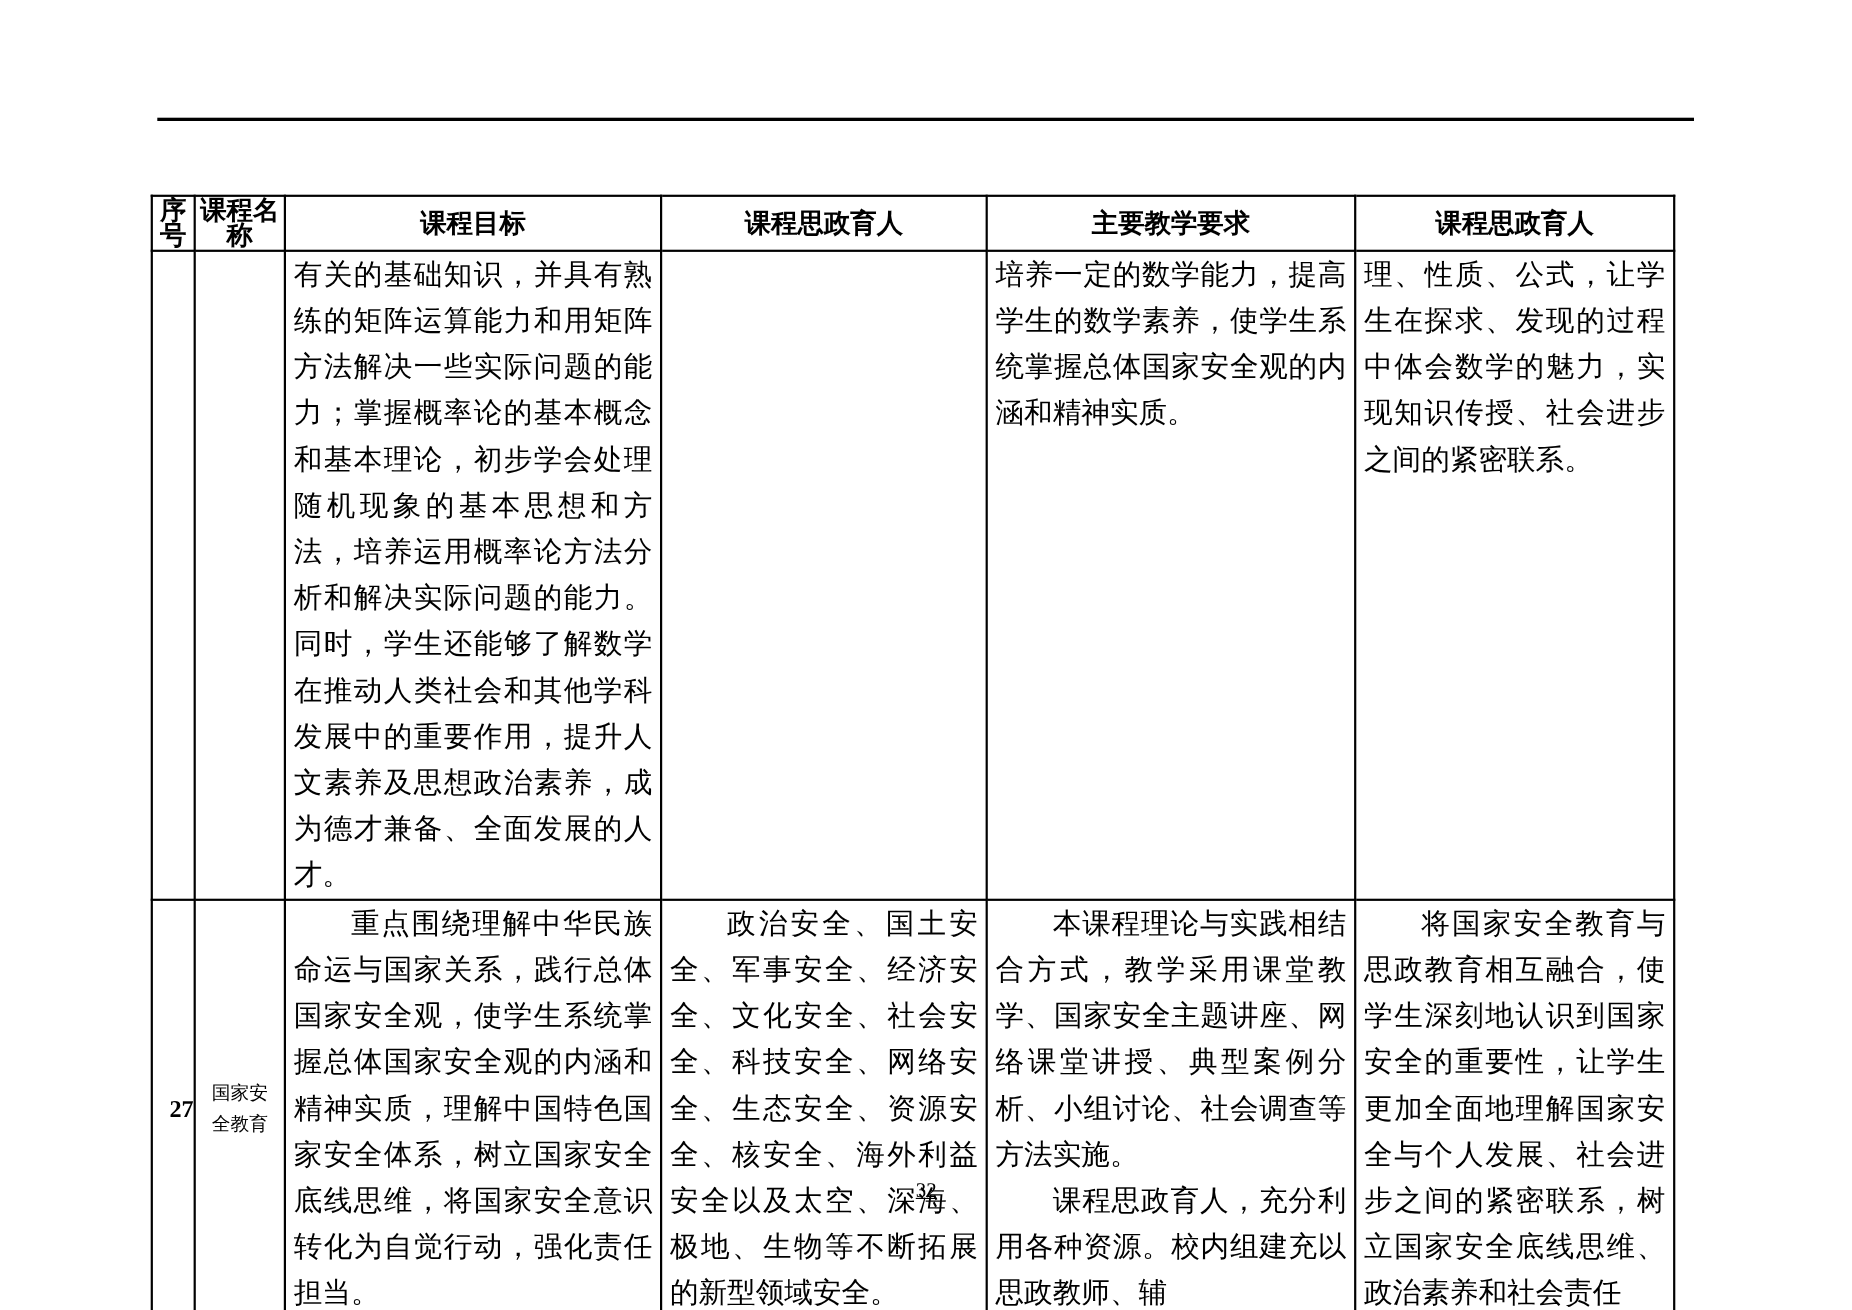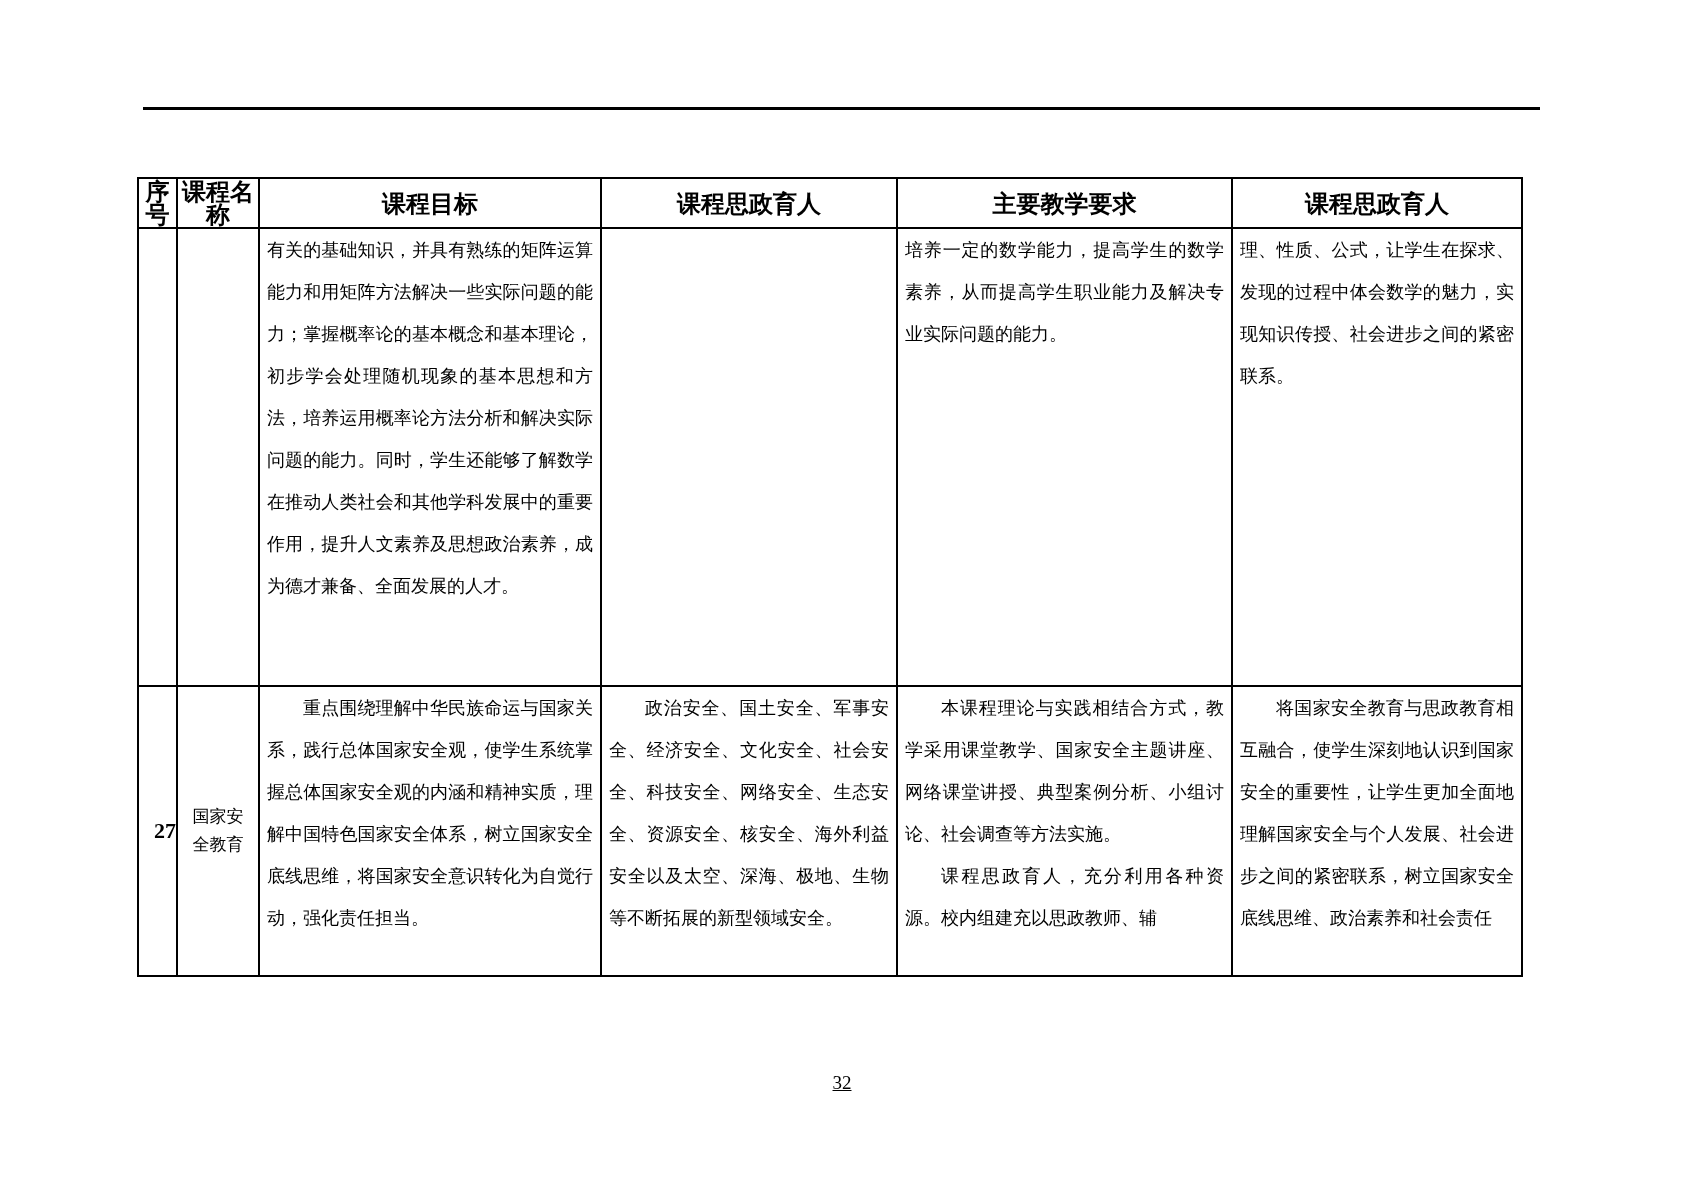--- a/index.html
+++ b/index.html
@@ -36,21 +36,21 @@
     text-align: center;
     vertical-align: middle;
     padding: 1px 2px;
   }
   tr.header-row { height: 48px; }
   tr.row-cont  { height: 458px; }
   tr.row-main  { height: 290px; }
   td.body-cell {
     vertical-align: top;
     padding: 0 7px;
-    font-size: 18px;
+    font-size: 26px;
     line-height: 42px;
   }
   td.body-cell .para {
     text-align: justify;
     text-justify: inter-ideograph;
   }
   td.body-cell .para-indent { text-indent: 2em; }
   td.seq-cell {
     text-align: right;
     vertical-align: middle;
@@ -98,21 +98,21 @@
     </tr>
 
     <tr class="row-cont">
       <td class="seq-cell"></td>
       <td class="name-cell"></td>
       <td class="body-cell">
           <p class="para">有关的基础知识，并具有熟练的矩阵运算能力和用矩阵方法解决一些实际问题的能力；掌握概率论的基本概念和基本理论，初步学会处理随机现象的基本思想和方法，培养运用概率论方法分析和解决实际问题的能力。同时，学生还能够了解数学在推动人类社会和其他学科发展中的重要作用，提升人文素养及思想政治素养，成为德才兼备、全面发展的人才。</p>
         </td>
       <td class="body-cell"></td>
       <td class="body-cell">
-          <p class="para">培养一定的数学能力，提高学生的数学素养，从而提高学生职业能力及解决专业实际问题的能力。</p>
+          <p class="para">培养一定的数学能力，提高学生的数学素养，使学生系统掌握总体国家安全观的内涵和精神实质。</p>
         </td>
       <td class="body-cell">
           <p class="para">理、性质、公式，让学生在探求、发现的过程中体会数学的魅力，实现知识传授、社会进步之间的紧密联系。</p>
         </td>
     </tr>
 
     <tr class="row-main">
       <td class="seq-cell">27</td>
       <td class="name-cell">国家安全教育</td>
       <td class="body-cell">

